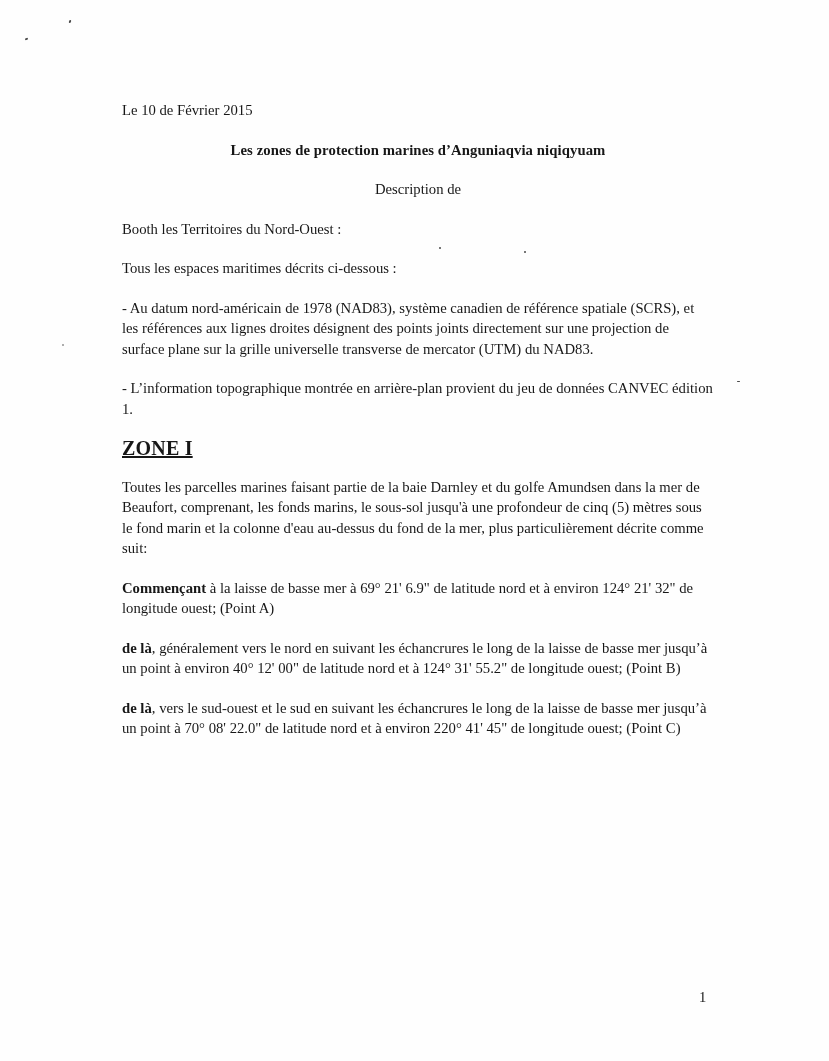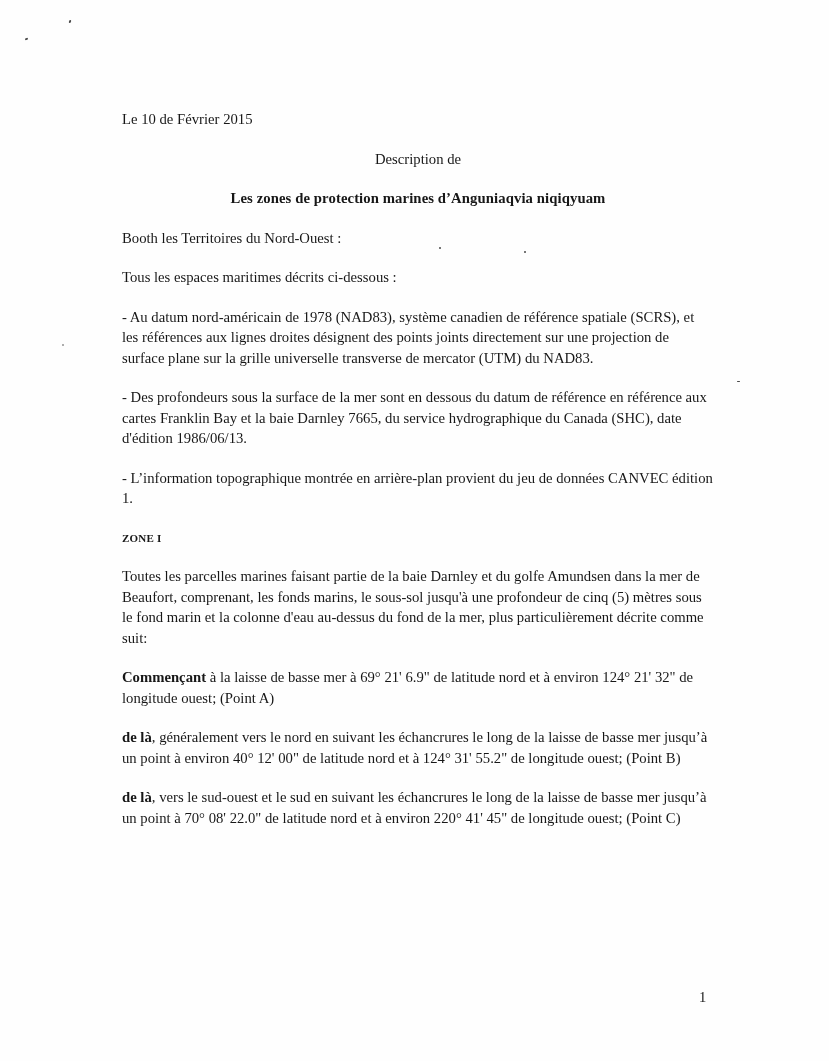--- a/index.html
+++ b/index.html
@@ -18,32 +18,33 @@
     line-height: 20.5px;
     overflow: hidden;
   }
   .content {
     position: absolute;
     top: 93px;
     left: 122px;
     width: 592px;
   }
   .content p {
-    margin: 16px 0 19px 0;
+    margin: 7px 0 19px 0;
   }
   .center { text-align: center; }
   .doc-title {
     font-weight: bold;
     letter-spacing: 0.1px;
   }
   .zone-heading {
     font-weight: bold;
-    font-size: 11px;
+    font-size: 20px;
     margin: 0 0 18px 0;
     letter-spacing: 0.2px;
+    text-decoration: underline;
   }
   .page-number {
     position: absolute;
     left: 699px;
     top: 987px;
     font-size: 14.5px;
   }
   .speck {
     position: absolute;
     background: #4a4a4a;
@@ -65,31 +66,30 @@
   <span class="speck s2"></span>
   <span class="speck s3"></span>
   <span class="speck s4"></span>
   <span class="speck s5"></span>
   <span class="speck s6"></span>
 
   <div class="content">
 
     <p>Le 10 de Février 2015</p>
 
+    <p class="center doc-title">Les zones de protection marines d’Anguniaqvia niqiqyuam</p>
+
     <p class="center">Description de</p>
-
-    <p class="center doc-title">Les zones de protection marines d’Anguniaqvia niqiqyuam</p>
 
     <p>Booth les Territoires du Nord-Ouest :</p>
 
     <p>Tous les espaces maritimes décrits ci-dessous :</p>
 
     <p>- Au datum nord-américain de 1978 (NAD83), système canadien de référence spatiale (SCRS), et les références aux lignes droites désignent des points joints directement sur une projection de surface plane sur la grille universelle transverse de mercator (UTM) du NAD83.</p>
 
-    <p>- Des profondeurs sous la surface de la mer sont en dessous du datum de référence en référence aux cartes Franklin Bay et la baie Darnley 7665, du service hydrographique du Canada (SHC), date d'édition 1986/06/13.</p>
 
     <p>- L’information topographique montrée en arrière-plan provient du jeu de données CANVEC édition 1.</p>
 
     <h2 class="zone-heading">ZONE I</h2>
 
     <p>Toutes les parcelles marines faisant partie de la baie Darnley et du golfe Amundsen dans la mer de Beaufort, comprenant, les fonds marins, le sous-sol jusqu'à une profondeur de cinq (5) mètres sous le fond marin et la colonne d'eau au-dessus du fond de la mer, plus particulièrement décrite comme suit:</p>
 
     <p><strong>Commençant</strong><span> à la laisse de basse mer à 69° 21' 6.9" de latitude nord et à environ 124° 21' 32" de longitude ouest; (Point A)</span></p>
 
     <p><strong>de là</strong><span>, généralement vers le nord en suivant les échancrures le long de la laisse de basse mer jusqu’à un point à environ 40° 12' 00" de latitude nord et à 124° 31' 55.2" de longitude ouest; (Point B)</span></p>

